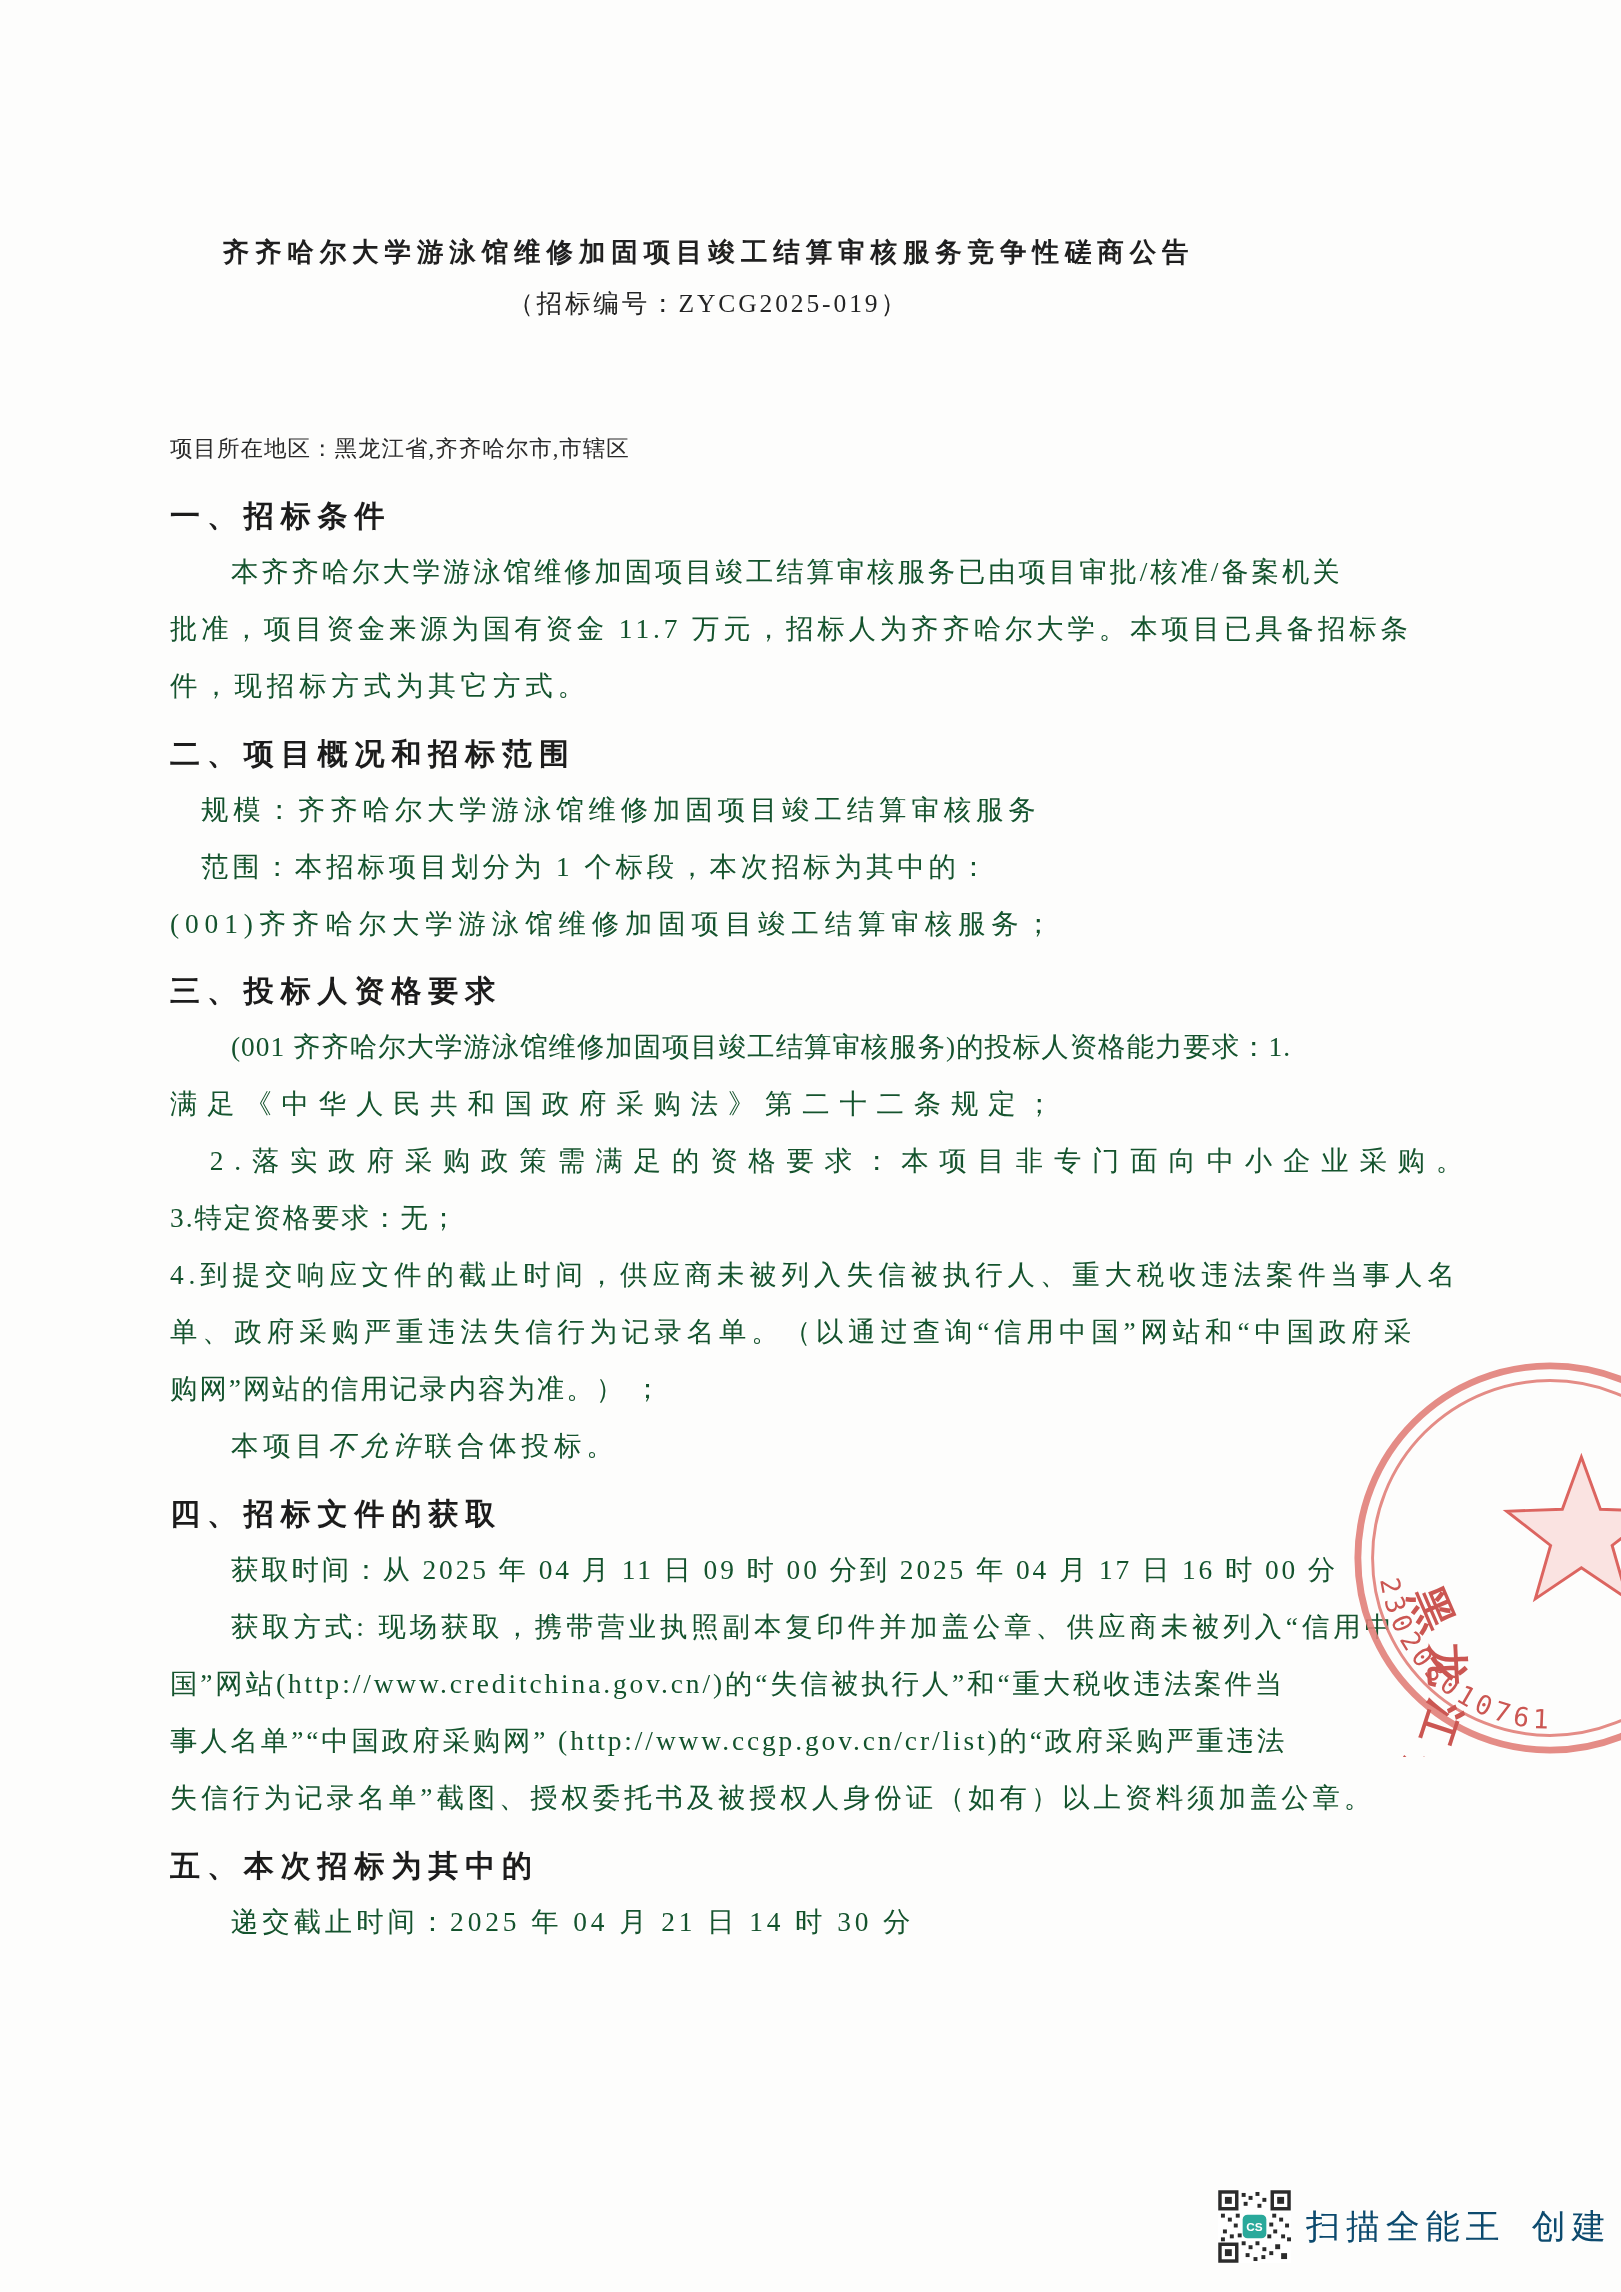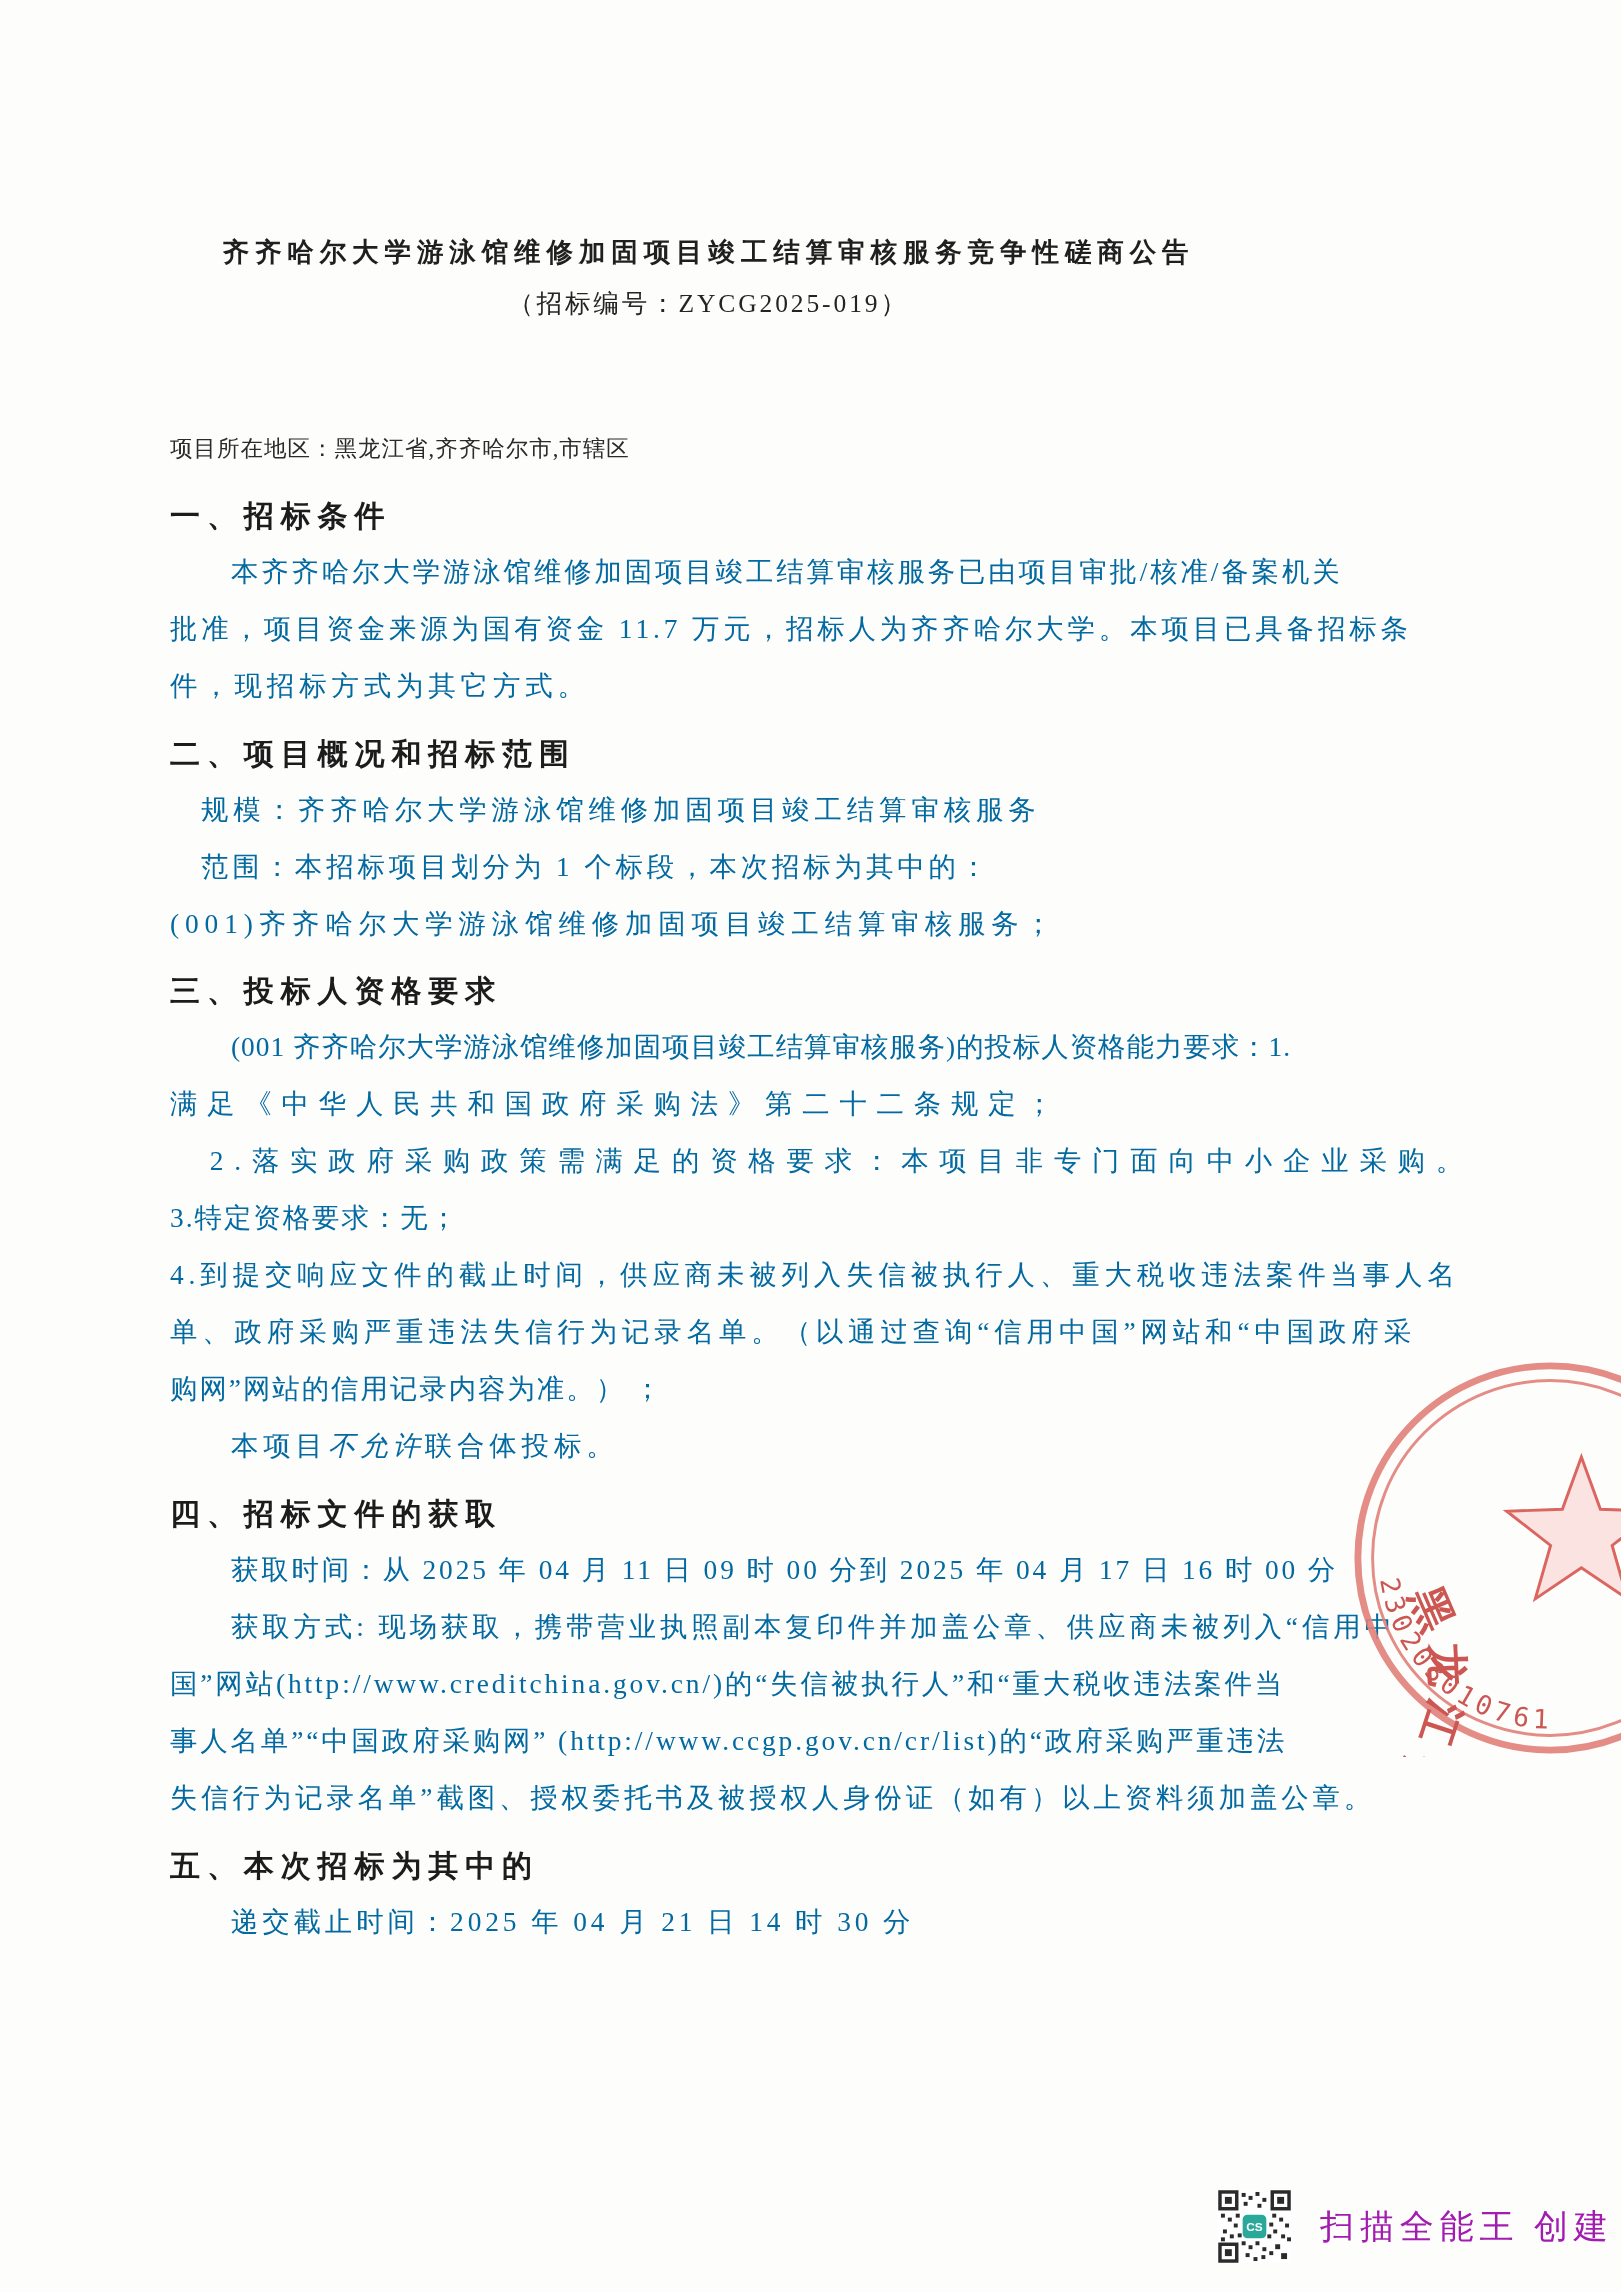--- a/index.html
+++ b/index.html
@@ -26,21 +26,21 @@
   .title-no{
     font-size:25.5px;font-weight:500;letter-spacing:2.9px;
     height:51px;line-height:51px;white-space:nowrap;color:#242424;
   }
   
   .text-col{
     position:absolute;left:170px;top:420px;width:1304px;
   }
   .line{
     height:57px;line-height:57px;white-space:nowrap;
-    font-size:27.4px;letter-spacing:4.9px;color:#0369a1;
+    font-size:27.4px;letter-spacing:4.9px;color:#14532d;
   }
   .t-loc{font-size:22.5px;letter-spacing:1px;color:#2b2b2b;}
   .t-heading{
     margin-top:9.8px;
     font-family:"Liberation Sans","DejaVu Sans",sans-serif;
     font-size:30px;font-weight:bold;letter-spacing:6.9px;color:#1c1c1c;
   }
   .t-pfirst{padding-left:61px;}
   .t-sub{padding-left:31px;}
   .it{font-style:italic;}
@@ -49,22 +49,22 @@
     position:absolute;left:1351px;top:1359px;width:398px;height:398px;
     opacity:.9;
   }
   
   .watermark{
     position:absolute;left:1218px;top:2190px;height:73px;
     display:flex;align-items:center;
   }
   .wm-qr{width:73px;height:73px;flex:0 0 auto;}
   .wm-text{
-    margin-left:29px;font-size:34px;letter-spacing:5.9px;color:#a21caf;
-    font-family:Liberation Serif, serif;white-space:nowrap;
+    margin-left:15px;font-size:34px;letter-spacing:5.9px;color:#0c4a6e;
+    font-family:Liberation Mono, monospace;white-space:nowrap;
   }
 </style>
 </head>
 <body>
 
 <div class="page">
 
   <div class="title-block">
     <div class="title-main">齐齐哈尔大学游泳馆维修加固项目竣工结算审核服务竞争性磋商公告</div>
     <div class="title-no">（招标编号：ZYCG2025-019）</div>

